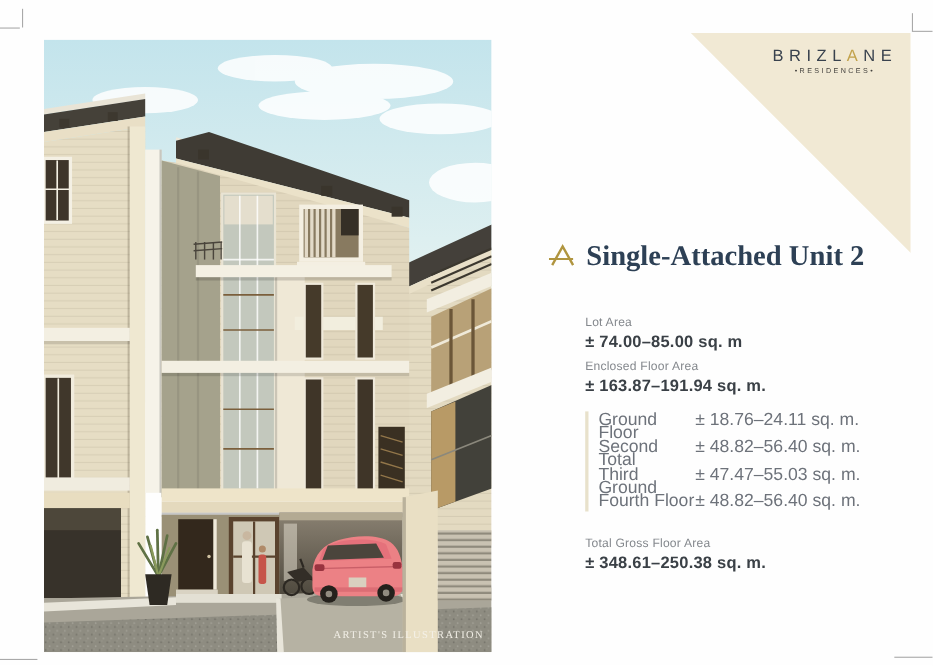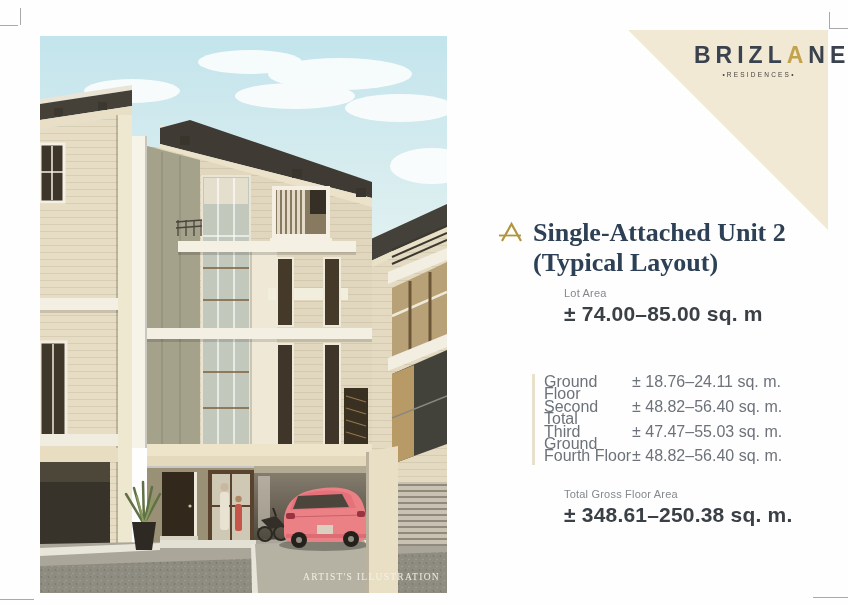--- a/index.html
+++ b/index.html
@@ -5,32 +5,32 @@
   html,body{margin:0;padding:0;background:#ffffff;}
   .page{position:relative;width:848px;height:605px;background:#fefefe;overflow:hidden;
         font-family:"Liberation Sans",sans-serif;}
   .cropmark{position:absolute;background:#a9a9a9;}
   
   .illustration{position:absolute;left:40px;top:36px;width:407px;height:557px;overflow:hidden;}
   
   .brand-triangle{position:absolute;left:628px;top:30px;width:200px;height:200px;
         background:#f1e9d4;clip-path:polygon(0 0,100% 0,100% 100%);}
   .logo{position:absolute;left:694px;top:42px;width:130px;text-align:center;}
-  .logo-name{font-size:23px;font-weight:700;letter-spacing:5px;color:#39424e;white-space:nowrap;}
+  .logo-name{font-size:15px;font-weight:400;letter-spacing:5px;color:#39424e;white-space:nowrap;}
   .logo-name .accent{color:#c2a24b;}
   .logo-sub{font-size:6.5px;letter-spacing:2.2px;color:#45433f;margin-top:2px;white-space:nowrap;}
   
   .title-block{position:absolute;left:499px;top:218px;display:flex;align-items:flex-start;gap:9px;}
   .title-mark{flex:0 0 auto;margin-top:3px;}
   .page-title{margin:0;font-family:"Liberation Serif",serif;font-weight:bold;font-size:26px;
         line-height:1.15;color:#2d4055;}
   
-  .spec{position:absolute;left:532px;margin-left:32px;}
+  .spec{position:absolute;left:532px;}
   .spec-label{font-size:11px;color:#84888d;letter-spacing:.2px;}
-  .spec-value{font-size:21px;font-weight:bold;color:#3a4046;margin-top:3px;letter-spacing:.2px;}
+  .spec-value{font-size:15px;font-weight:bold;color:#3a4046;margin-top:3px;letter-spacing:.2px;}
   .floors{position:absolute;left:532px;border-left:3px solid #e8e1cb;padding:2px 0 2px 9px;}
   .floor-row{display:flex;font-size:16px;color:#6d727a;line-height:12.4px;}
   .floor-label{width:88px;}
   .floor-value{white-space:nowrap;}
 </style>
 </head>
 <body>
 
 <div class="page">
 
@@ -296,29 +296,32 @@
     <div class="logo-sub">•RESIDENCES•</div>
   </div>
 
   <div class="title-block">
     <svg class="title-mark" width="25" height="22" viewBox="0 0 25 22">
       <polyline points="3,20 12.5,3 22,20" fill="none" stroke="#b0953f" stroke-width="2.2"></polyline>
       <line x1="0" y1="14.5" x2="22" y2="14.5" stroke="#b0953f" stroke-width="1.8"></line>
     </svg>
     <h1 class="page-title">
       <span>Single-Attached Unit 2</span><br>
-      <span>(Typical Layout)</span>
     </h1>
   </div>
 
   <div class="spec" style="top:287px;">
     <div class="spec-label">Lot Area</div>
     <div class="spec-value">± 74.00–85.00 sq. m</div>
   </div>
 
+  <div class="spec" style="top:327px;">
+    <div class="spec-label">Enclosed Floor Area</div>
+    <div class="spec-value">± 163.87–191.94 sq. m.</div>
+  </div>
 
   <div class="floors" style="top:374px;">
     <div class="floor-row">
       <span class="floor-label">Ground Floor</span>
       <span class="floor-value">± 18.76–24.11 sq. m.</span>
     </div>
     <div class="floor-row">
       <span class="floor-label">Second Total</span>
       <span class="floor-value">± 48.82–56.40 sq. m.</span>
     </div>

